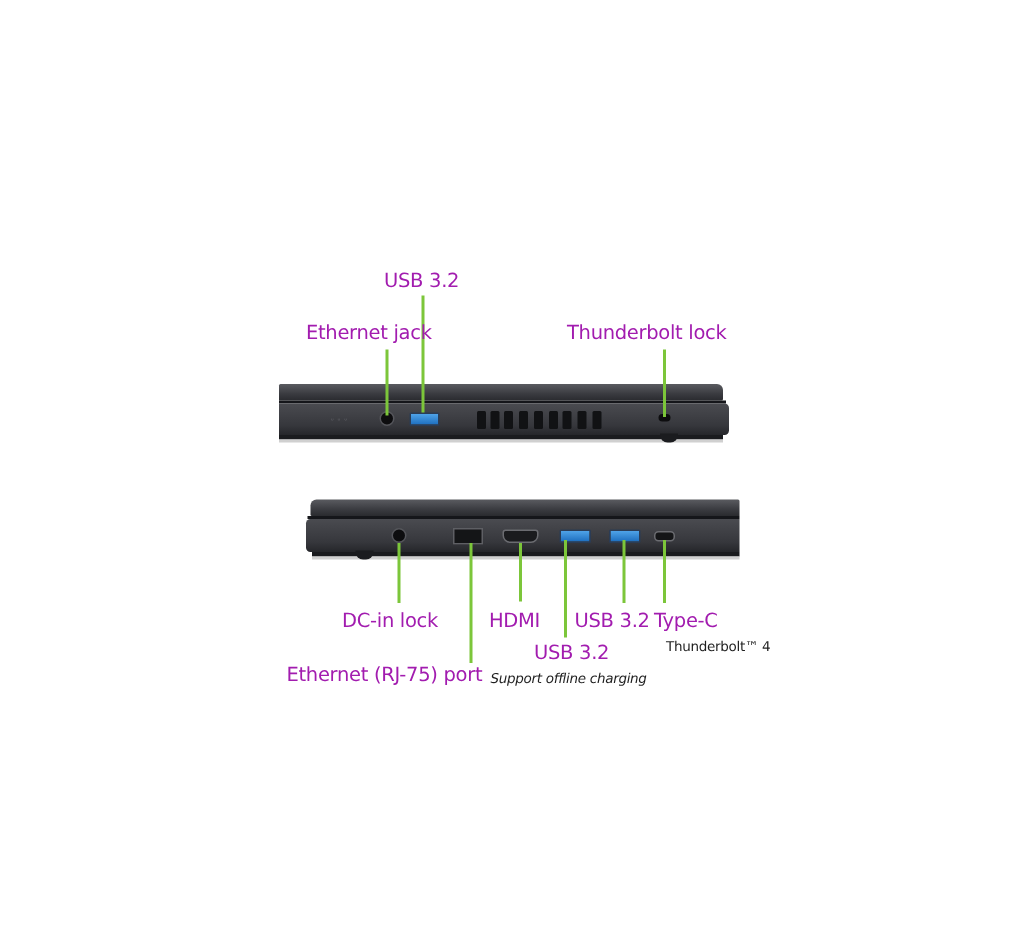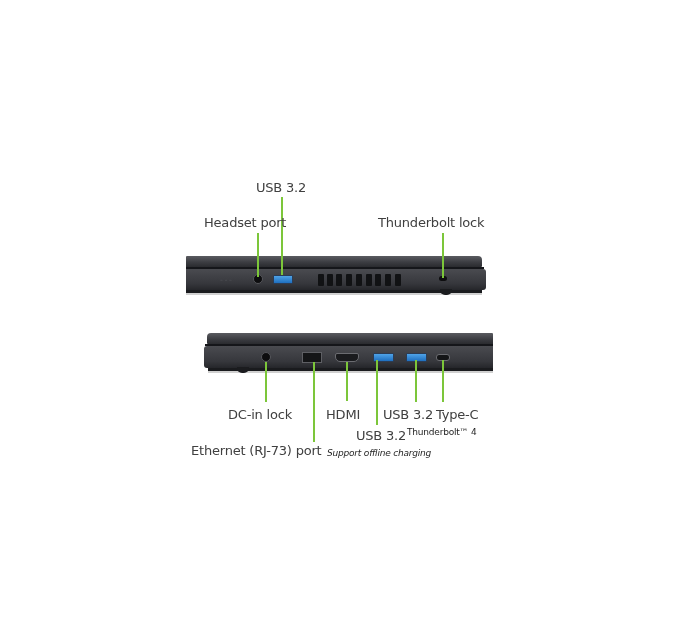--- a/index.html
+++ b/index.html
@@ -1,18 +1,18 @@
 <!DOCTYPE html>
 <html><head>
 <meta charset="utf-8">
 <style>
   html, body { margin:0; padding:0; background:#ffffff; }
   body { width:680px; height:630px; position:relative; overflow:hidden;
          font-family:"DejaVu Sans", "Liberation Sans", sans-serif; color:#1a1a1a; }
-  .label { position:absolute; font-size:13px; white-space:nowrap; letter-spacing:-0.2px; color:#404040; }
+  .label { position:absolute; font-size:13px; white-space:nowrap; letter-spacing:-0.2px; color:#a21caf; }
   .sublabel { position:absolute; font-size:9px; white-space:nowrap; color:#1e1e1e; letter-spacing:-0.2px; }
   .leader { position:absolute; width:2px; background:#7cc63a; }
 
   
   .lt-lid { position:absolute; left:186px; top:256px; width:296px; height:11px;
             background:linear-gradient(#5a5b60,#3a3b40 60%,#2a2b2f); border-radius:1px 4px 1px 0; }
   .lt-gap { position:absolute; left:186px; top:267px; width:298px; height:2px; background:#15161a; }
   .lt-body { position:absolute; left:186px; top:269px; width:300px; height:21px;
              background:linear-gradient(#4a4b50,#36373c 70%,#25262a); border-radius:0 3px 3px 0; }
   .lt-base { position:absolute; left:186px; top:290px; width:296px; height:3px; background:#1a1b1e; }
@@ -63,21 +63,21 @@
   <div class="vent" style="left:385px;"></div>
   <div class="vent" style="left:395px;"></div>
 
   <div class="lock" style="left:439px;top:276px;"></div>
 
   <div class="leader" style="left:281px;top:197px;height:78px;"></div>
   <div class="leader" style="left:257px;top:233px;height:44px;"></div>
   <div class="leader" style="left:442px;top:233px;height:45px;"></div>
 
   <div class="label" style="left:256px;top:180px;">USB 3.2</div>
-  <div class="label" style="left:204px;top:215px;">Headset port</div>
+  <div class="label" style="left:204px;top:215px;">Ethernet jack</div>
   <div class="label" style="left:378px;top:215px;">Thunderbolt lock</div>
 </div>
 
 <div>
   <div class="lb-lid"></div>
   <div class="lb-gap"></div>
   <div class="lb-body"></div>
   <div class="lb-base"></div>
   <div class="lb-shadow"></div>
   <div class="lb-foot"></div>
@@ -90,20 +90,20 @@
   <div class="typec" style="left:436px;top:354px;"></div>
 
   <div class="leader" style="left:265px;top:362px;height:40px;"></div>
   <div class="leader" style="left:313px;top:362px;height:80px;"></div>
   <div class="leader" style="left:346px;top:362px;height:39px;"></div>
   <div class="leader" style="left:376px;top:360px;height:65px;"></div>
   <div class="leader" style="left:415px;top:360px;height:42px;"></div>
   <div class="leader" style="left:442px;top:360px;height:42px;"></div>
 
   <div class="label" style="left:228px;top:407px;">DC-in lock</div>
-  <div class="label" style="left:191px;top:443px;">Ethernet (RJ-73) port</div>
+  <div class="label" style="left:191px;top:443px;">Ethernet (RJ-75) port</div>
   <div class="label" style="left:326px;top:407px;">HDMI</div>
   <div class="label" style="left:356px;top:428px;">USB 3.2</div>
   <div class="sublabel" style="left:327px;top:448px;font-style:italic;">Support offline charging</div>
   <div class="label" style="left:383px;top:407px;">USB 3.2</div>
   <div class="label" style="left:436px;top:407px;">Type-C</div>
-  <div class="sublabel" style="left:407px;top:427px;">Thunderbolt™ 4</div>
+  <div class="sublabel" style="left:444px;top:427px;">Thunderbolt™ 4</div>
 </div>
 
 </body></html>

